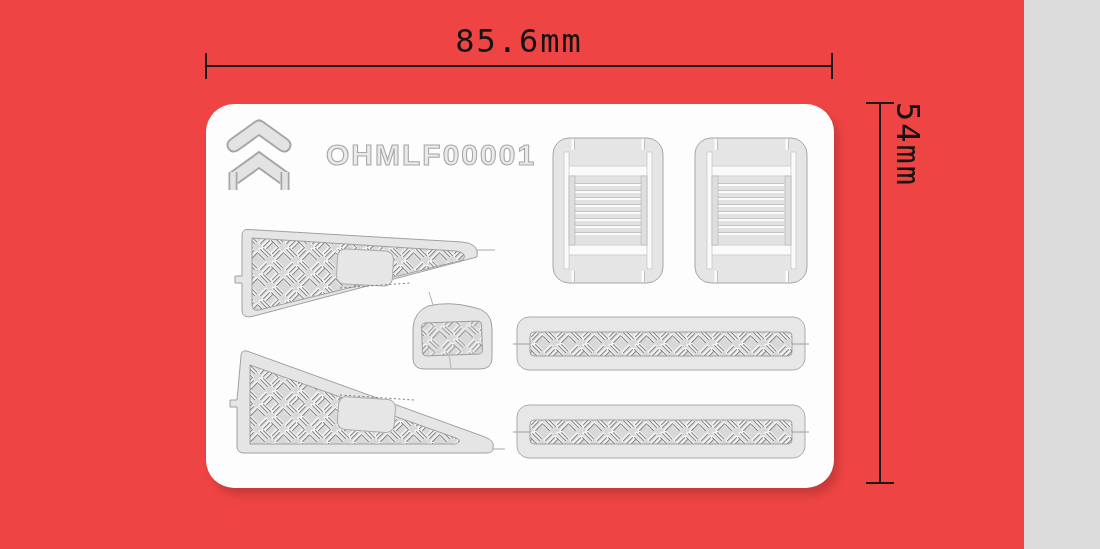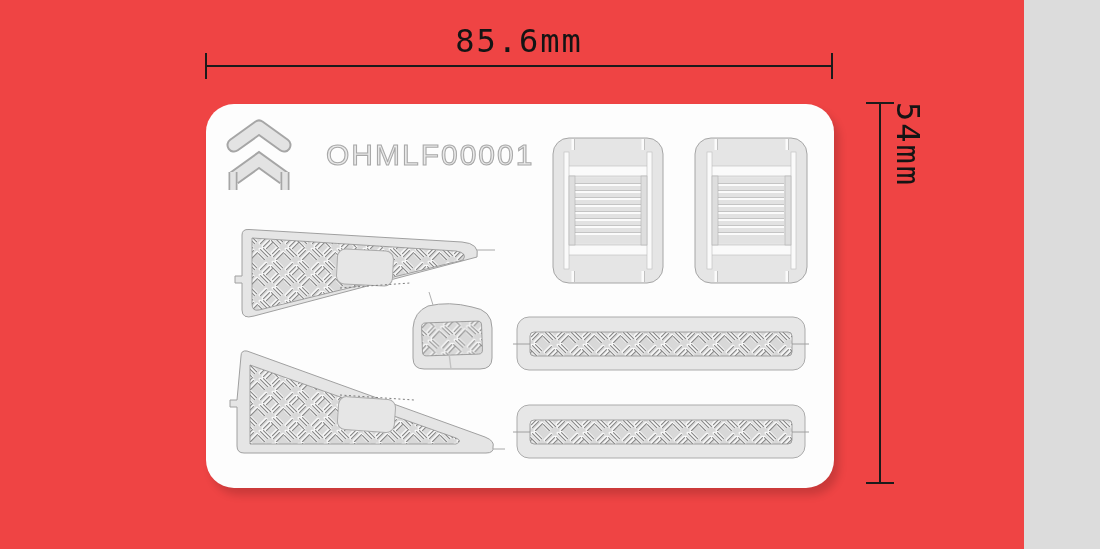--- a/index.html
+++ b/index.html
@@ -21,21 +21,21 @@
   .dim-right-label{position:absolute;left:889px;top:102px;height:382px;display:flex;align-items:center;
     writing-mode:vertical-rl;font-family:"DejaVu Sans Mono",monospace;font-size:32px;letter-spacing:2px;color:#141414;}
 
   
   .card{position:absolute;left:206px;top:104px;width:628px;height:384px;background:#fdfdfd;
         border-radius:28px;box-shadow:5px 7px 9px rgba(0,0,0,0.16);}
   .card svg.parts{position:absolute;left:0;top:0;}
 
   .etched{position:absolute;color:#eaeaea;-webkit-text-stroke:1.1px #a9a9a9;
     text-shadow:1px 1.5px 1px rgba(255,255,255,0.95);
-    font-family:"Liberation Sans",sans-serif;font-weight:normal;white-space:nowrap;}
+    font-family:"Liberation Sans",sans-serif;font-weight:bold;white-space:nowrap;}
   .code-text{left:120px;top:34px;font-size:30px;letter-spacing:2px;}
   .brand-text{left:21px;top:77px;font-size:25px;letter-spacing:2.5px;text-transform:lowercase;}
 </style>
 </head>
 <body>
 
 <div class="stage">
 
   <div class="dim-top-label">85.6mm</div>
   <div class="dim-top-line"></div>

